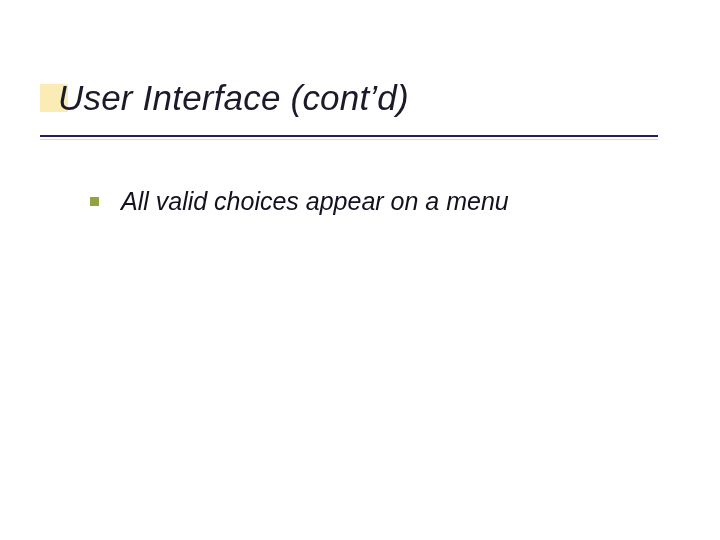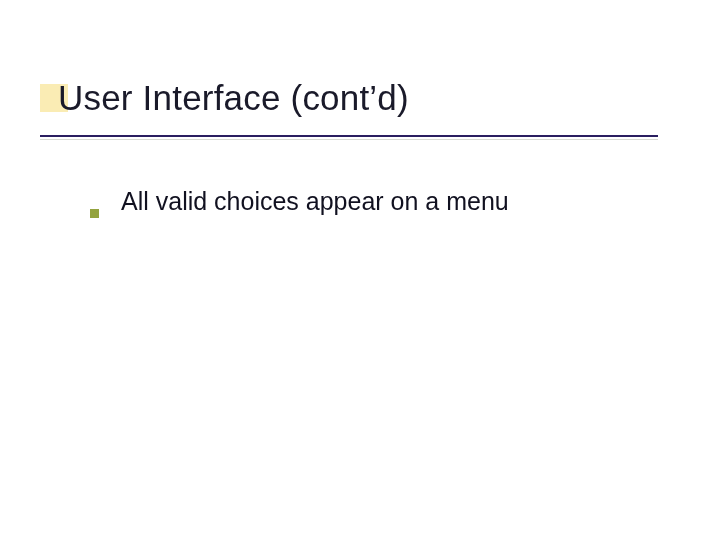--- a/index.html
+++ b/index.html
@@ -8,20 +8,21 @@
       font-family: Verdana, Geneva, sans-serif;
       background: #ffffff;
       position: relative;
       overflow: hidden;
     }
     .slide {
       width: 720px;
       height: 512px;
       position: relative;
       padding: 4px;
+      font-style: italic;
     }
     .title-block {
       position: absolute;
       left: 40px;
       top: 78px;
     }
     .accent-square {
       position: absolute;
       left: 0;
       top: 6px;
@@ -57,21 +58,21 @@
       background: #d7d9d2;
     }
     .body-area {
       position: absolute;
       left: 90px;
       top: 185px;
       right: 50px;
     }
     .bullet-row {
       display: flex;
-      align-items: flex-end;
+      align-items: flex-start;
       margin-bottom: 6px;
     }
     .bullet-icon {
       width: 9px;
       height: 9px;
       background: #93a33e;
       flex: 0 0 auto;
       margin-top: 12px;
       margin-right: 22px;
     }

